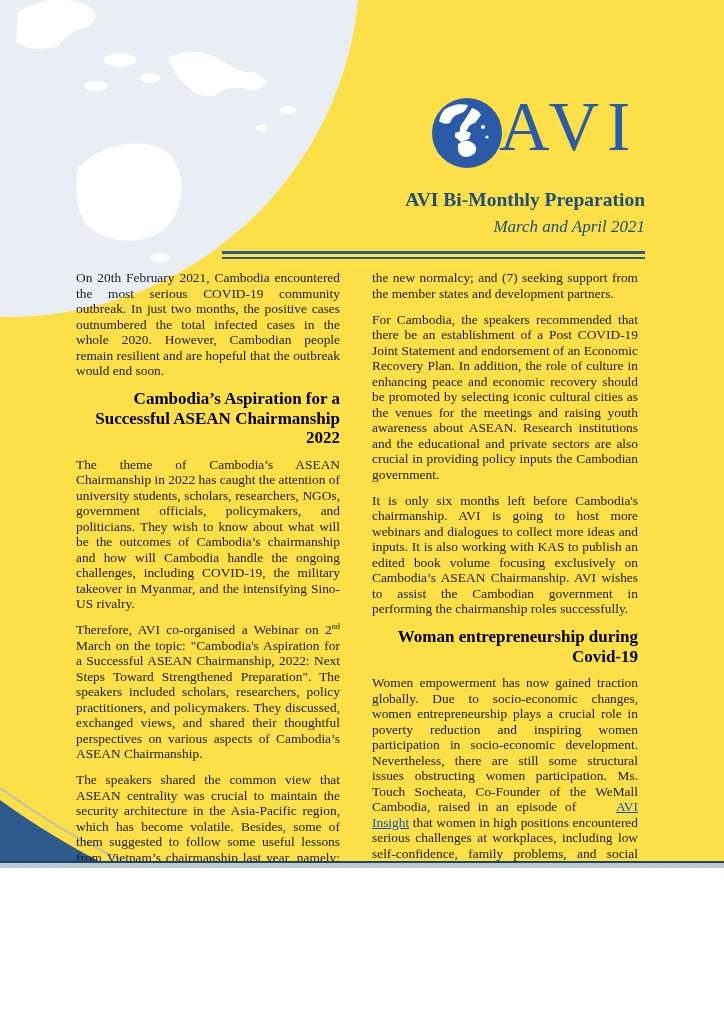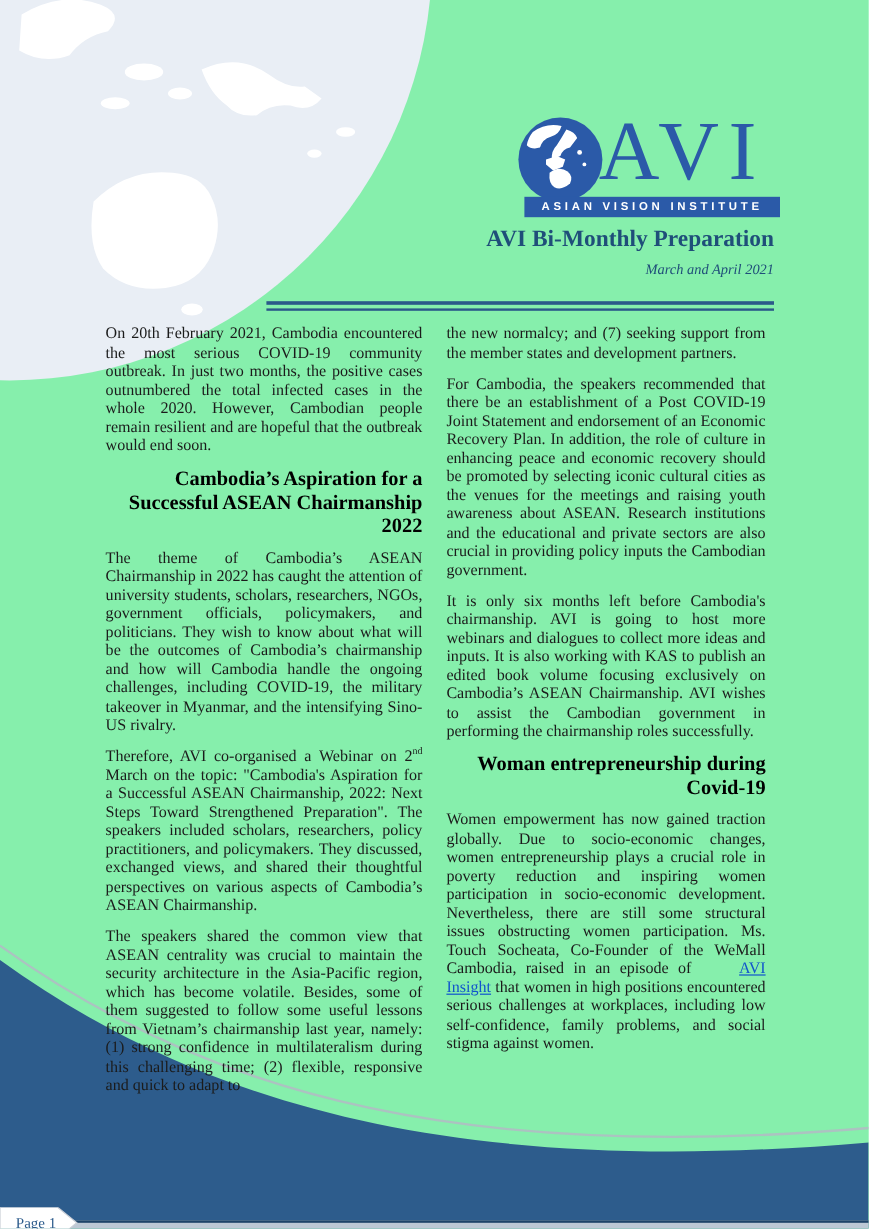--- a/index.html
+++ b/index.html
@@ -1,19 +1,19 @@
 <!DOCTYPE html>
 <html><head>
 <meta charset="utf-8">
 <style>
   html,body { margin:0; padding:0; }
   .page {
     position:relative;
-    width:724px; height:1024px;
-    background:#86efac;
+    width:724px; height:868px;
+    background:#fde047;
     overflow:hidden;
     font-family:"Liberation Serif", serif;
   }
   
   .watermark { position:absolute; left:0; top:0; z-index:0; }
   
   .logo-globe { position:absolute; left:431px; top:97px; z-index:2; }
   .avi-word {
     position:absolute; left:499px; top:92px; z-index:2;
     font-family:"Liberation Serif", serif;
@@ -26,34 +26,34 @@
     font-family:"Liberation Sans", sans-serif;
     font-size:9.5px; font-weight:bold; letter-spacing:3.1px;
     line-height:17px; text-align:center;
   }
   .nl-title {
     position:absolute; right:79px; top:189px; z-index:2;
     font-size:19.5px; font-weight:bold; color:#1f4e79; white-space:nowrap;
   }
   .nl-date {
     position:absolute; right:79px; top:217px; z-index:2;
-    font-size:12px; font-style:italic; color:#1f4e79; white-space:nowrap;
+    font-size:17px; font-style:italic; color:#1f4e79; white-space:nowrap;
   }
   .double-rule {
     position:absolute; left:222px; top:251px; width:423px; height:8px; z-index:2;
     border-top:3.5px solid #2b5989; border-bottom:2px solid #2b5989;
     box-sizing:border-box;
   }
   
   .col {
     position:absolute; top:270px; z-index:2;
     font-size:13.4px; line-height:15.5px;
     text-align:justify; color:#1b1b1b;
   }
-  .col-left  { left:88px;  width:264px; }
+  .col-left  { left:76px;  width:264px; }
   .col-right { left:372px; width:266px; }
   .col p { margin:0 0 10.5px 0; }
   .col h2 {
     font-size:17px; line-height:19.5px; color:#000000;
     font-weight:bold; text-align:right;
     margin:5px 0 9px 0;
   }
   .col h2.spaced { margin-top:2px; }
   sup.ord { font-size:0.62em; line-height:0; vertical-align:super; }
   a.body-link { color:#1155cc; text-decoration:underline; cursor:pointer;margin-left:32px; }
@@ -96,21 +96,20 @@
     <path d="M13 13 q11 -8 24 -5 q-2 7 -9 9 q-7 2 -9 9 q-7 2 -11 -2 q1 -6 5 -11 z" fill="#ffffff"></path>
     <path d="M41 11 q7 2 9 7 l-6 8 q-6 1 -8 7 l-7 3 q-1 -7 4 -12 q4 -6 8 -13 z" fill="#ffffff"></path>
     <path d="M24 36 l9 -3 7 3 -2 6 -8 3 -6 -5 z" fill="#ffffff"></path>
     <path d="M27 47 q8 -6 15 -1 q5 4 2 10 q-7 6 -13 3 q-5 -3 -4 -12 z" fill="#ffffff"></path>
     <circle cx="52" cy="30" r="2" fill="#ffffff"></circle>
     <circle cx="56" cy="40" r="1.6" fill="#ffffff"></circle>
   </svg>
 
   <div class="avi-word">AVI</div>
 
-  <div class="logo-banner">ASIAN VISION INSTITUTE</div>
 
   <div class="nl-title">AVI Bi-Monthly Preparation</div>
 
   <div class="nl-date">March and April 2021</div>
 
   <div class="double-rule"></div>
 
   <div class="col col-left">
     <p>On 20th February 2021, Cambodia encountered the most serious COVID-19 community outbreak. In just two months, the positive cases outnumbered the total infected cases in the whole 2020. However, Cambodian people remain resilient and are hopeful that the outbreak would end soon.</p>
 

